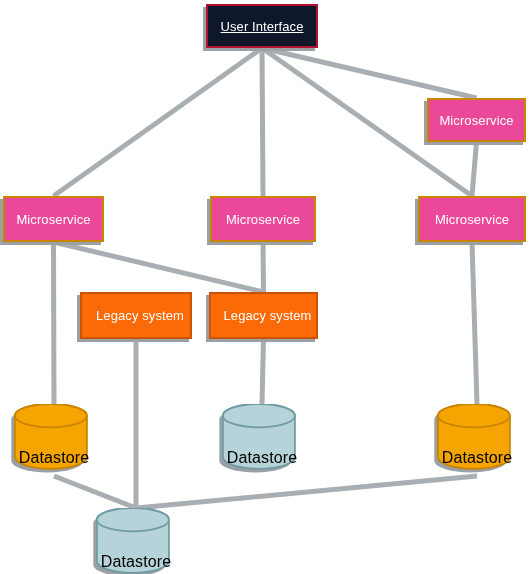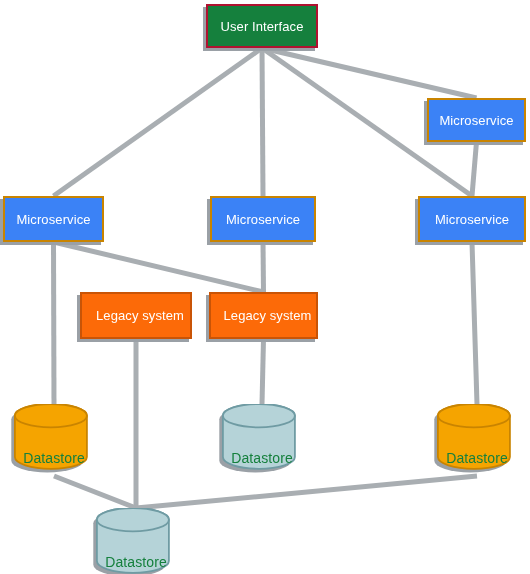--- a/index.html
+++ b/index.html
@@ -34,25 +34,26 @@
     line-height: 1;
     letter-spacing: 0.1px;
     text-align: center;
     white-space: nowrap;
   }
   .node-box {
     border-style: solid;
     border-width: 2px;
   }
   .node-ui {
-    background: #15803d;
+    background: #0f172a;
     border-color: #b01230;
+    text-decoration: underline;
   }
   .node-service {
-    background: #3b82f6;
+    background: #ec4899;
     border-color: #c98400;
   }
   .node-legacy {
     background: #fc6a08;
     border-color: #c95406;
     padding-left: 8px;
   }
   .node-store {
     background: transparent;
     border: none;
@@ -63,22 +64,22 @@
     left: 0;
     top: 0;
     width: 100%;
     height: 100%;
   }
   .cyl-label {
     position: relative;
     z-index: 2;
     display: block;
     width: 100%;
-    font-size: 14px;
-    color: #15803d;
+    font-size: 16px;
+    color: #000000;
     margin-top: 8px;
   }
   .shadow {
     position: absolute;
     background: #9aa0a6;
     z-index: 0;
   }
 </style>
 </head>
 <body>

